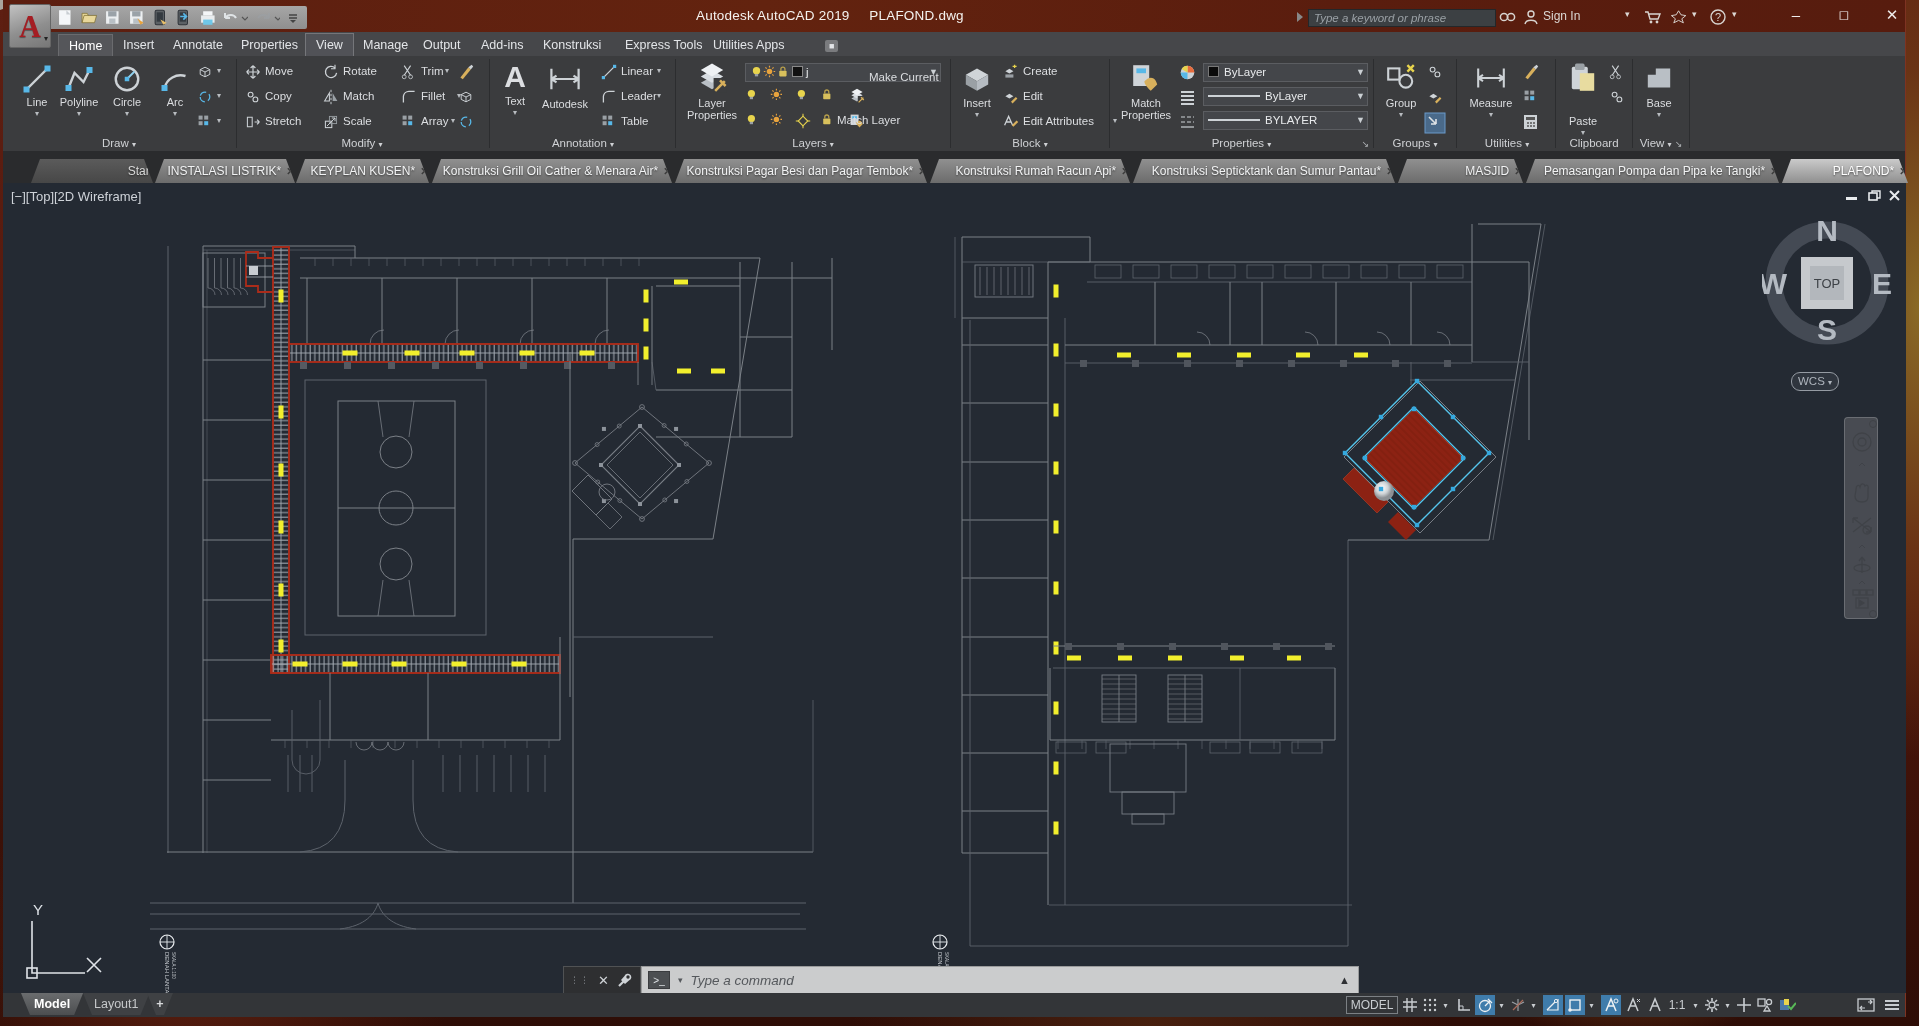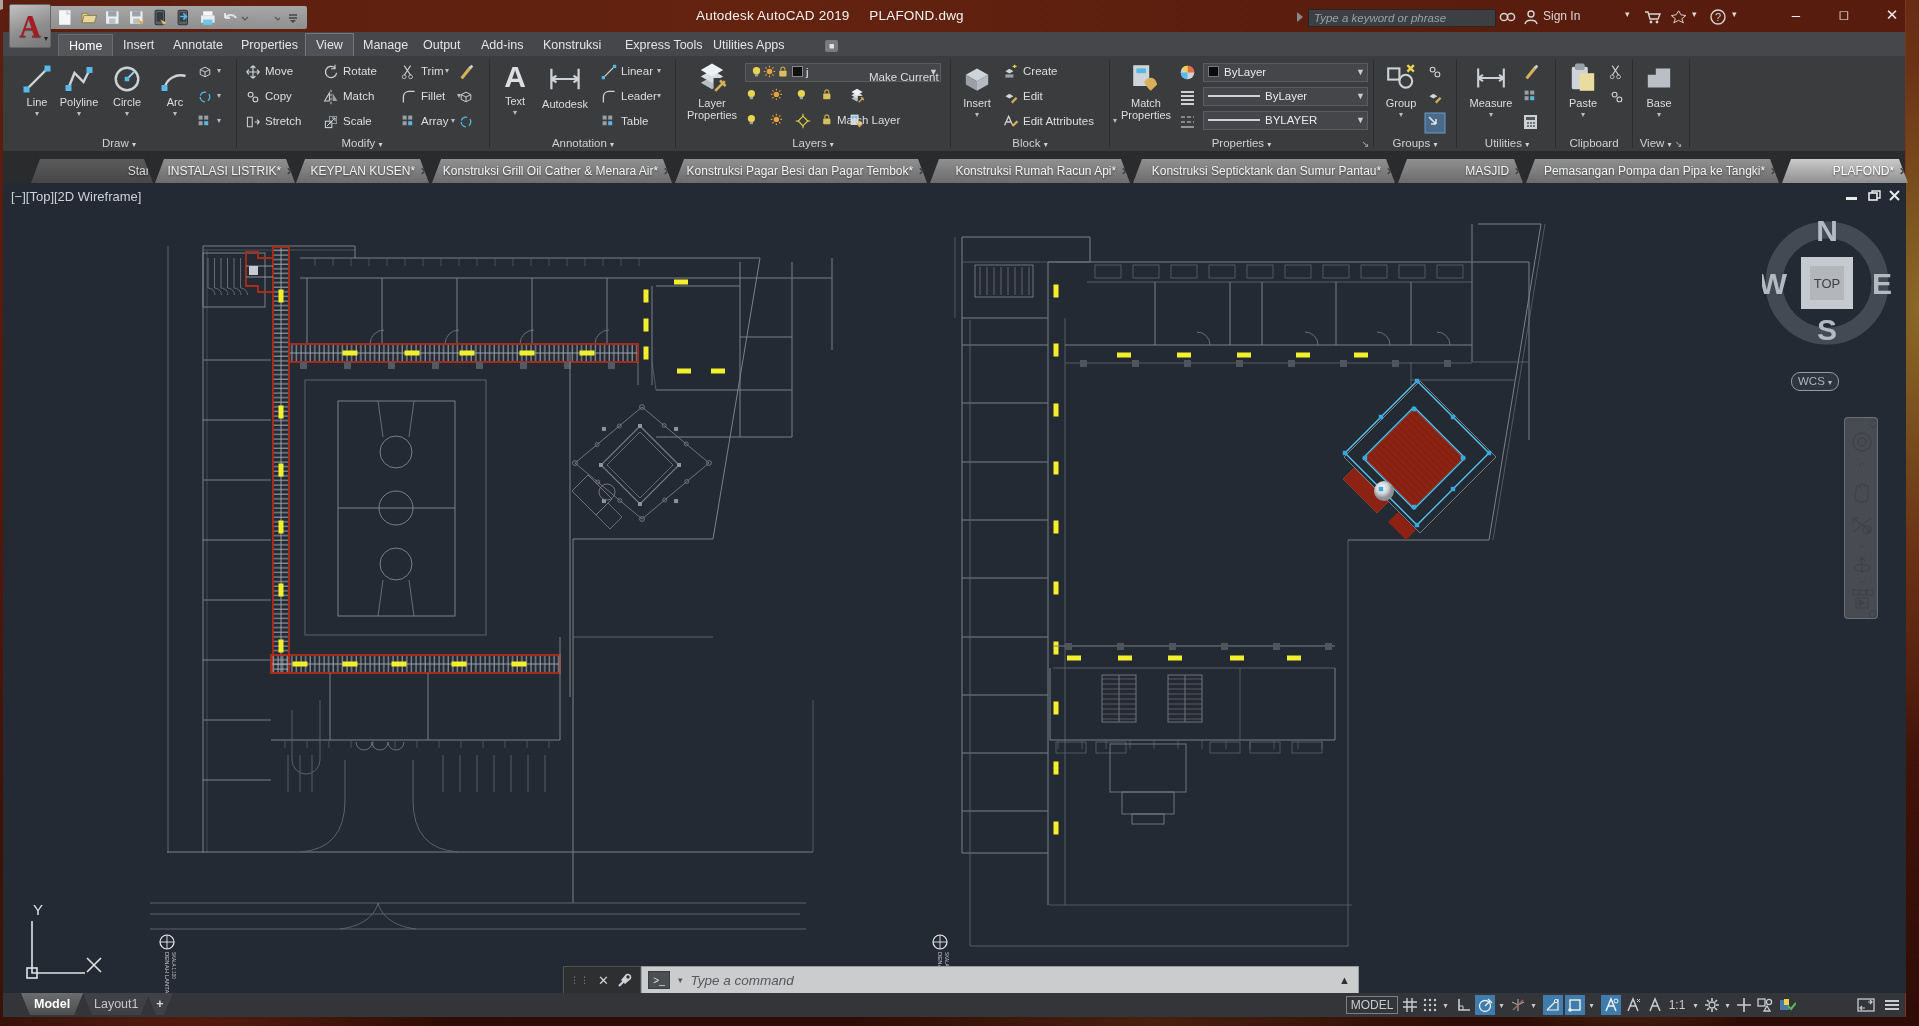--- a/index.html
+++ b/index.html
@@ -483,21 +483,21 @@
         <path d="M4,9 h2 M7,9 h2 M10,9 h2 M4,12 h2 M7,12 h2 M10,12 h2" stroke="#555" stroke-width="1.4"></path>
       </svg>
       <div class="plabel" style="left:1456px;width:96px">Utilities <span style="font-size:8px">▾</span></div>
       <div class="psep" style="left:1552px"></div>
       <div class="bigbtn" style="left:1558px;top:6px;width:44px">
         <svg width="32" height="32" viewBox="0 0 20 20">
           <rect x="3" y="3" width="10" height="14" rx="1" fill="#cfd4d8"></rect>
           <rect x="5" y="1" width="6" height="4" rx="1" fill="#9aa0a5"></rect>
           <rect x="8" y="7" width="9" height="11" fill="#e8dca0"></rect>
         </svg>
-        <span style="margin-top:3px">Paste</span>
+        <span style="margin-top:21px">Paste</span>
         <span style="font-size:8px;color:#b8bcc0">▾</span>
       </div>
       <svg class="abs" style="left:1606px;top:8px" width="16" height="16" viewBox="0 0 20 20">
         <path d="M4,2 L12,14 M12,2 L4,14" stroke="#cdd2d6" stroke-width="1.4"></path>
         <circle cx="4" cy="16" r="2.4" stroke="#cdd2d6" fill="none"></circle>
         <circle cx="12" cy="16" r="2.4" stroke="#cdd2d6" fill="none"></circle>
       </svg>
       <svg class="abs" style="left:1606px;top:33px" width="16" height="16" viewBox="0 0 20 20">
         <circle cx="7" cy="7" r="3" stroke="#cdd2d6" fill="none" stroke-width="1.4"></circle>
         <circle cx="13" cy="13" r="3" stroke="#cdd2d6" fill="none" stroke-width="1.4"></circle>

